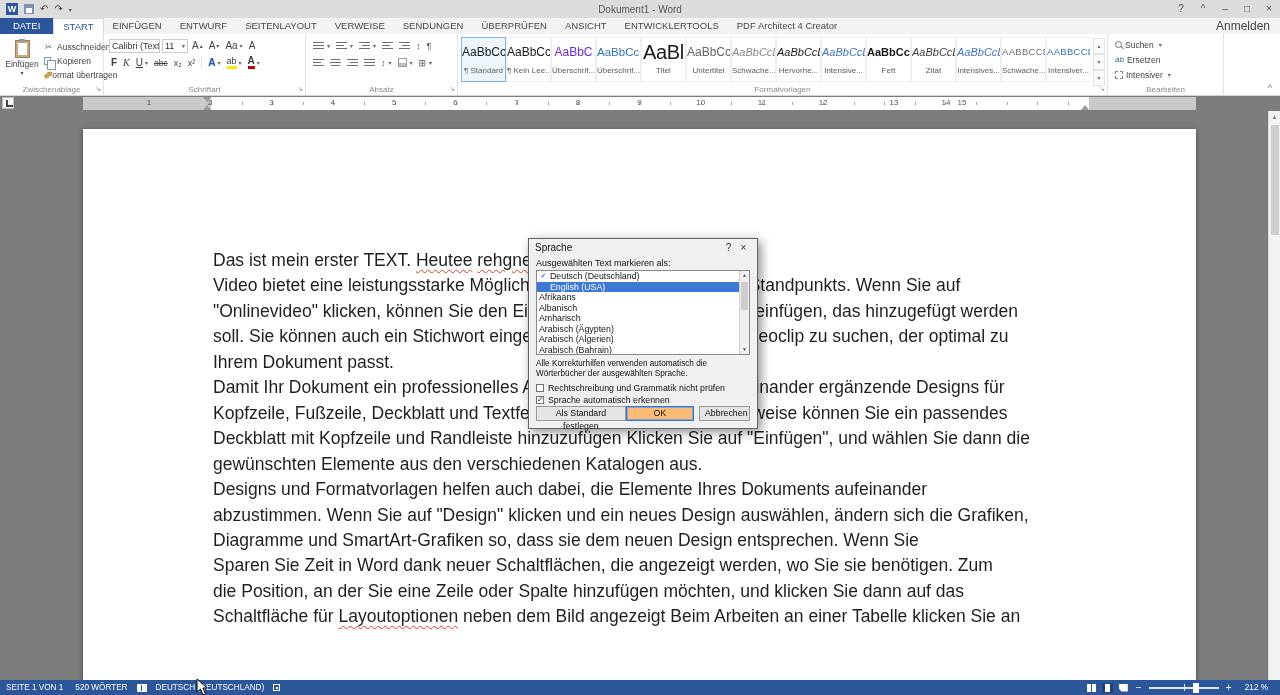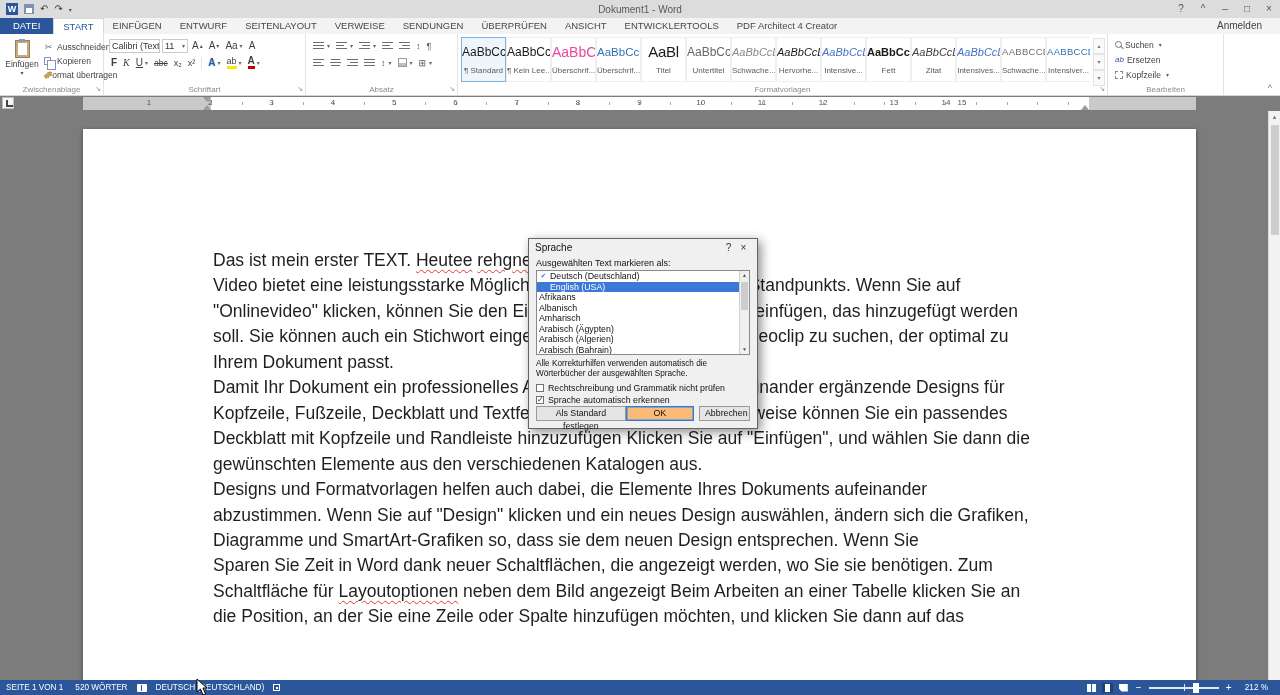--- a/index.html
+++ b/index.html
@@ -17,21 +17,21 @@
   .wtitle{position:absolute;left:0;right:0;text-align:center;font-size:10px;color:#5a5a5a}
   .wincontrols{margin-left:auto;display:flex;align-items:center;z-index:2}
   .wbtn{width:22px;text-align:center;font-size:10px;color:#555;line-height:18px}
 
   
   .tabrow{position:absolute;top:18px;left:0;width:100%;height:16px;background:#f3f3f3;display:flex;z-index:9}
   .tabs{display:flex}
   .tab{font-size:9.5px;line-height:16px;padding:0 9px;color:#484848;white-space:nowrap}
   .tab.file{background:#2b579a;color:#fff;padding:0 13px}
   .tab.active{background:#fff;color:#2b579a;border:1px solid #d8d8d8;border-bottom:none}
-  .signin{margin-left:auto;font-size:10px;line-height:16px;color:#444;padding-right:18px}
+  .signin{margin-left:auto;font-size:12px;line-height:16px;color:#444;padding-right:10px}
 
   
   .ribbon{position:absolute;top:34px;left:0;width:100%;height:62px;background:#fff;border-bottom:1px solid #d5d5d5;display:flex}
   .rgroup{position:relative;border-right:1px solid #e3e3e3;padding:3px 3px 13px}
   .glabel{position:absolute;left:0;right:0;bottom:1px;text-align:center;font-size:8px;color:#8b8b8b;white-space:nowrap}
   .launcher{position:absolute;right:2px;bottom:2px;font-size:7px;color:#8b8b8b;line-height:8px}
   .collapse{position:absolute;right:8px;bottom:2px;font-size:9px;color:#777}
 
   .g-clip{width:104px}
   .paste{position:absolute;left:4px;top:4px;width:36px;height:43px;display:flex;flex-direction:column;align-items:center;font-size:8.5px;color:#444}
@@ -72,23 +72,23 @@
   .il.l{background:linear-gradient(#6e6e6e 0 0) 0 1px/11px 1px,linear-gradient(#6e6e6e 0 0) 0 4px/8px 1px,linear-gradient(#6e6e6e 0 0) 0 7px/11px 1px;background-repeat:no-repeat}
   .il.r{background:linear-gradient(#6e6e6e 0 0) 0 1px/11px 1px,linear-gradient(#6e6e6e 0 0) 3px 4px/8px 1px,linear-gradient(#6e6e6e 0 0) 0 7px/11px 1px;background-repeat:no-repeat}
   .fillicon{display:inline-block;width:9px;height:9px;border:1px solid #9a9a9a;background:linear-gradient(#fff 0 60%,#bfbfbf 60%)}
 
   .g-styles{width:650px}
   .styles-gallery{display:flex;height:46px;overflow:hidden;margin-right:14px}
   .style-item{width:45px;min-width:45px;height:45px;border:1px solid #efefef;text-align:center;padding-top:3px}
   .style-item.sel{border:1px solid #7eb4e2;background:#eef6fc}
   .style-sample{height:22px;line-height:22px;color:#1a1a1a;overflow:hidden;white-space:nowrap;font-size:12px}
   .style-label{font-size:8px;color:#5a5a5a;margin-top:3px;overflow:hidden;white-space:nowrap}
-  .s-h1{color:#ec4899;font-size:14px}
+  .s-h1{color:#6d28d9;font-size:12px}
   .s-h2{color:#2e74b5;font-size:11.5px}
-  .s-title{font-size:15px;letter-spacing:-.3px}
+  .s-title{font-size:20px;letter-spacing:-.3px}
   .s-subtitle{color:#666}
   .s-subtle{color:#8a8a8a;font-style:italic;font-size:11px}
   .s-emph{font-style:italic;font-size:11px}
   .s-intense{color:#4472c4;font-style:italic;font-size:11px}
   .s-bold{font-weight:bold;font-size:11px}
   .s-quote{font-style:italic;font-size:11px;color:#404040}
   .s-iquote{font-style:italic;font-size:11px;color:#4472c4}
   .s-sref{font-size:9.5px;color:#707070;letter-spacing:.3px}
   .s-iref{font-size:9.5px;color:#2e74b5;letter-spacing:.3px}
   .gal-scroll{position:absolute;right:2px;top:4px;width:12px;height:44px;display:flex;flex-direction:column}
@@ -418,21 +418,21 @@
         <span class="mag"></span>
         <span>Suchen</span>
         <span class="cc">▾</span>
       </div>
       <div class="erow">
         <span class="repl">ab</span>
         <span>Ersetzen</span>
       </div>
       <div class="erow">
         <span class="selicon"></span>
-        <span>Kopfzeile</span>
+        <span>Intensiver</span>
         <span class="cc">▾</span>
       </div>
       <div class="glabel">Bearbeiten</div>
     </div>
 
     <span class="collapse">^</span>
   </div>
 
   <div class="rulerrow">
     <span class="tabsel"></span>
@@ -470,22 +470,22 @@
         <div class="doc-line"><span>soll. Sie können auch ein Stichwort eingeben, um online nach dem Videoclip zu suchen, der optimal zu</span></div>
         <div class="doc-line"><span>Ihrem Dokument passt.</span></div>
         <div class="doc-line"><span>Damit Ihr Dokument ein professionelles Aussehen erhält, stellt Word einander ergänzende Designs für</span></div>
         <div class="doc-line"><span>Kopfzeile, Fußzeile, Deckblatt und Textfelder zur Verfügung. Beispielsweise können Sie ein passendes</span></div>
         <div class="doc-line"><span>Deckblatt mit Kopfzeile und Randleiste hinzuzufügen Klicken Sie auf "Einfügen", und wählen Sie dann die</span></div>
         <div class="doc-line"><span>gewünschten Elemente aus den verschiedenen Katalogen aus.</span></div>
         <div class="doc-line"><span>Designs und Formatvorlagen helfen auch dabei, die Elemente Ihres Dokuments aufeinander</span></div>
         <div class="doc-line"><span>abzustimmen. Wenn Sie auf "Design" klicken und ein neues Design auswählen, ändern sich die Grafiken,</span></div>
         <div class="doc-line"><span>Diagramme und SmartArt-Grafiken so, dass sie dem neuen Design entsprechen. Wenn Sie</span></div>
         <div class="doc-line"><span>Sparen Sie Zeit in Word dank neuer Schaltflächen, die angezeigt werden, wo Sie sie benötigen. Zum</span></div>
+        <div class="doc-line"><span>die Position, an der Sie eine Zeile oder Spalte hinzufügen möchten, und klicken Sie dann auf das</span></div>
         <div class="doc-line"><span>Schaltfläche für </span><span class="m">Layoutoptionen</span><span> neben dem Bild angezeigt Beim Arbeiten an einer Tabelle klicken Sie an</span></div>
-        <div class="doc-line"><span>die Position, an der Sie eine Zeile oder Spalte hinzufügen möchten, und klicken Sie dann auf das</span></div>
       </div>
     <div class="vscroll">
       <span class="vs-up">▴</span>
       <div class="vs-thumb"></div>
     </div>
   </div>
 
   <div class="dialog">
     <div class="dlg-title">
       <span class="t">Sprache</span>

